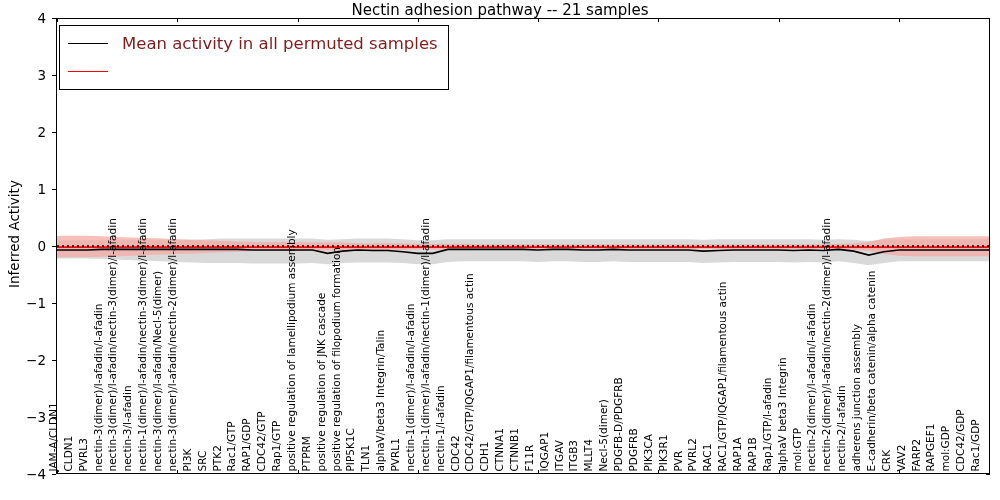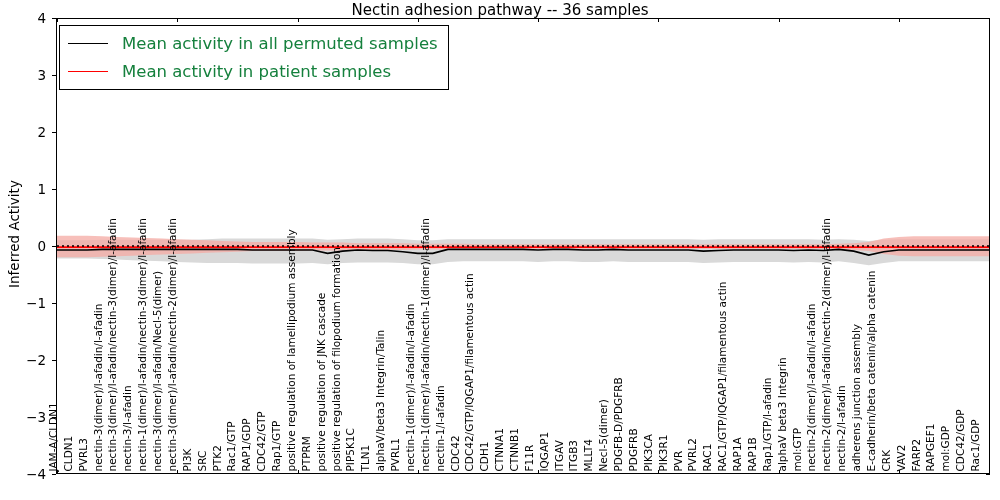--- a/index.html
+++ b/index.html
@@ -61,28 +61,28 @@
   .legend{
     position:absolute;left:59px;top:25px;
     border:1px solid #000;background:#fff;
     padding:4px 10px 5px 8px;
     display:flex;flex-direction:column;gap:2px;
     z-index:30;
   }
   .legend-row{display:flex;align-items:center;height:26px;}
   .legend-swatch{display:inline-block;width:40px;height:0;border-top:1.6px solid #000;margin-right:14px;}
   .legend-swatch.red{border-top-color:#ff0000;}
-  .legend-text{font-size:16.5px;color:#15803d;white-space:nowrap;}
+  .legend-text{font-size:16.5px;color:#7f1d1d;white-space:nowrap;}
 </style>
 </head>
 <body>
 
 <div id="root">
 
-  <div class="chart-title">Nectin adhesion pathway -- 36 samples</div>
+  <div class="chart-title">Nectin adhesion pathway -- 21 samples</div>
 
   <div class="y-axis-label">Inferred Activity</div>
   <div id="yticks-host">
       <div class="ytick-row" style="top: 18px;">
         <div class="ytick-text">4</div>
         <div class="ytick-mark"></div>
         <div class="ytick-mark-right"></div>
       </div>
       <div class="ytick-row" style="top: 75px;">
         <div class="ytick-text">3</div>
@@ -222,17 +222,16 @@
       <div class="xlab" style="left: 924px;">Rac1/GDP</div>
     </div>
 
   <div class="legend">
     <div class="legend-row">
       <span class="legend-swatch"></span>
       <span class="legend-text">Mean activity in all permuted samples</span>
     </div>
     <div class="legend-row">
       <span class="legend-swatch red"></span>
-      <span class="legend-text">Mean activity in patient samples</span>
     </div>
   </div>
 
 </div>
 
 </body></html>

